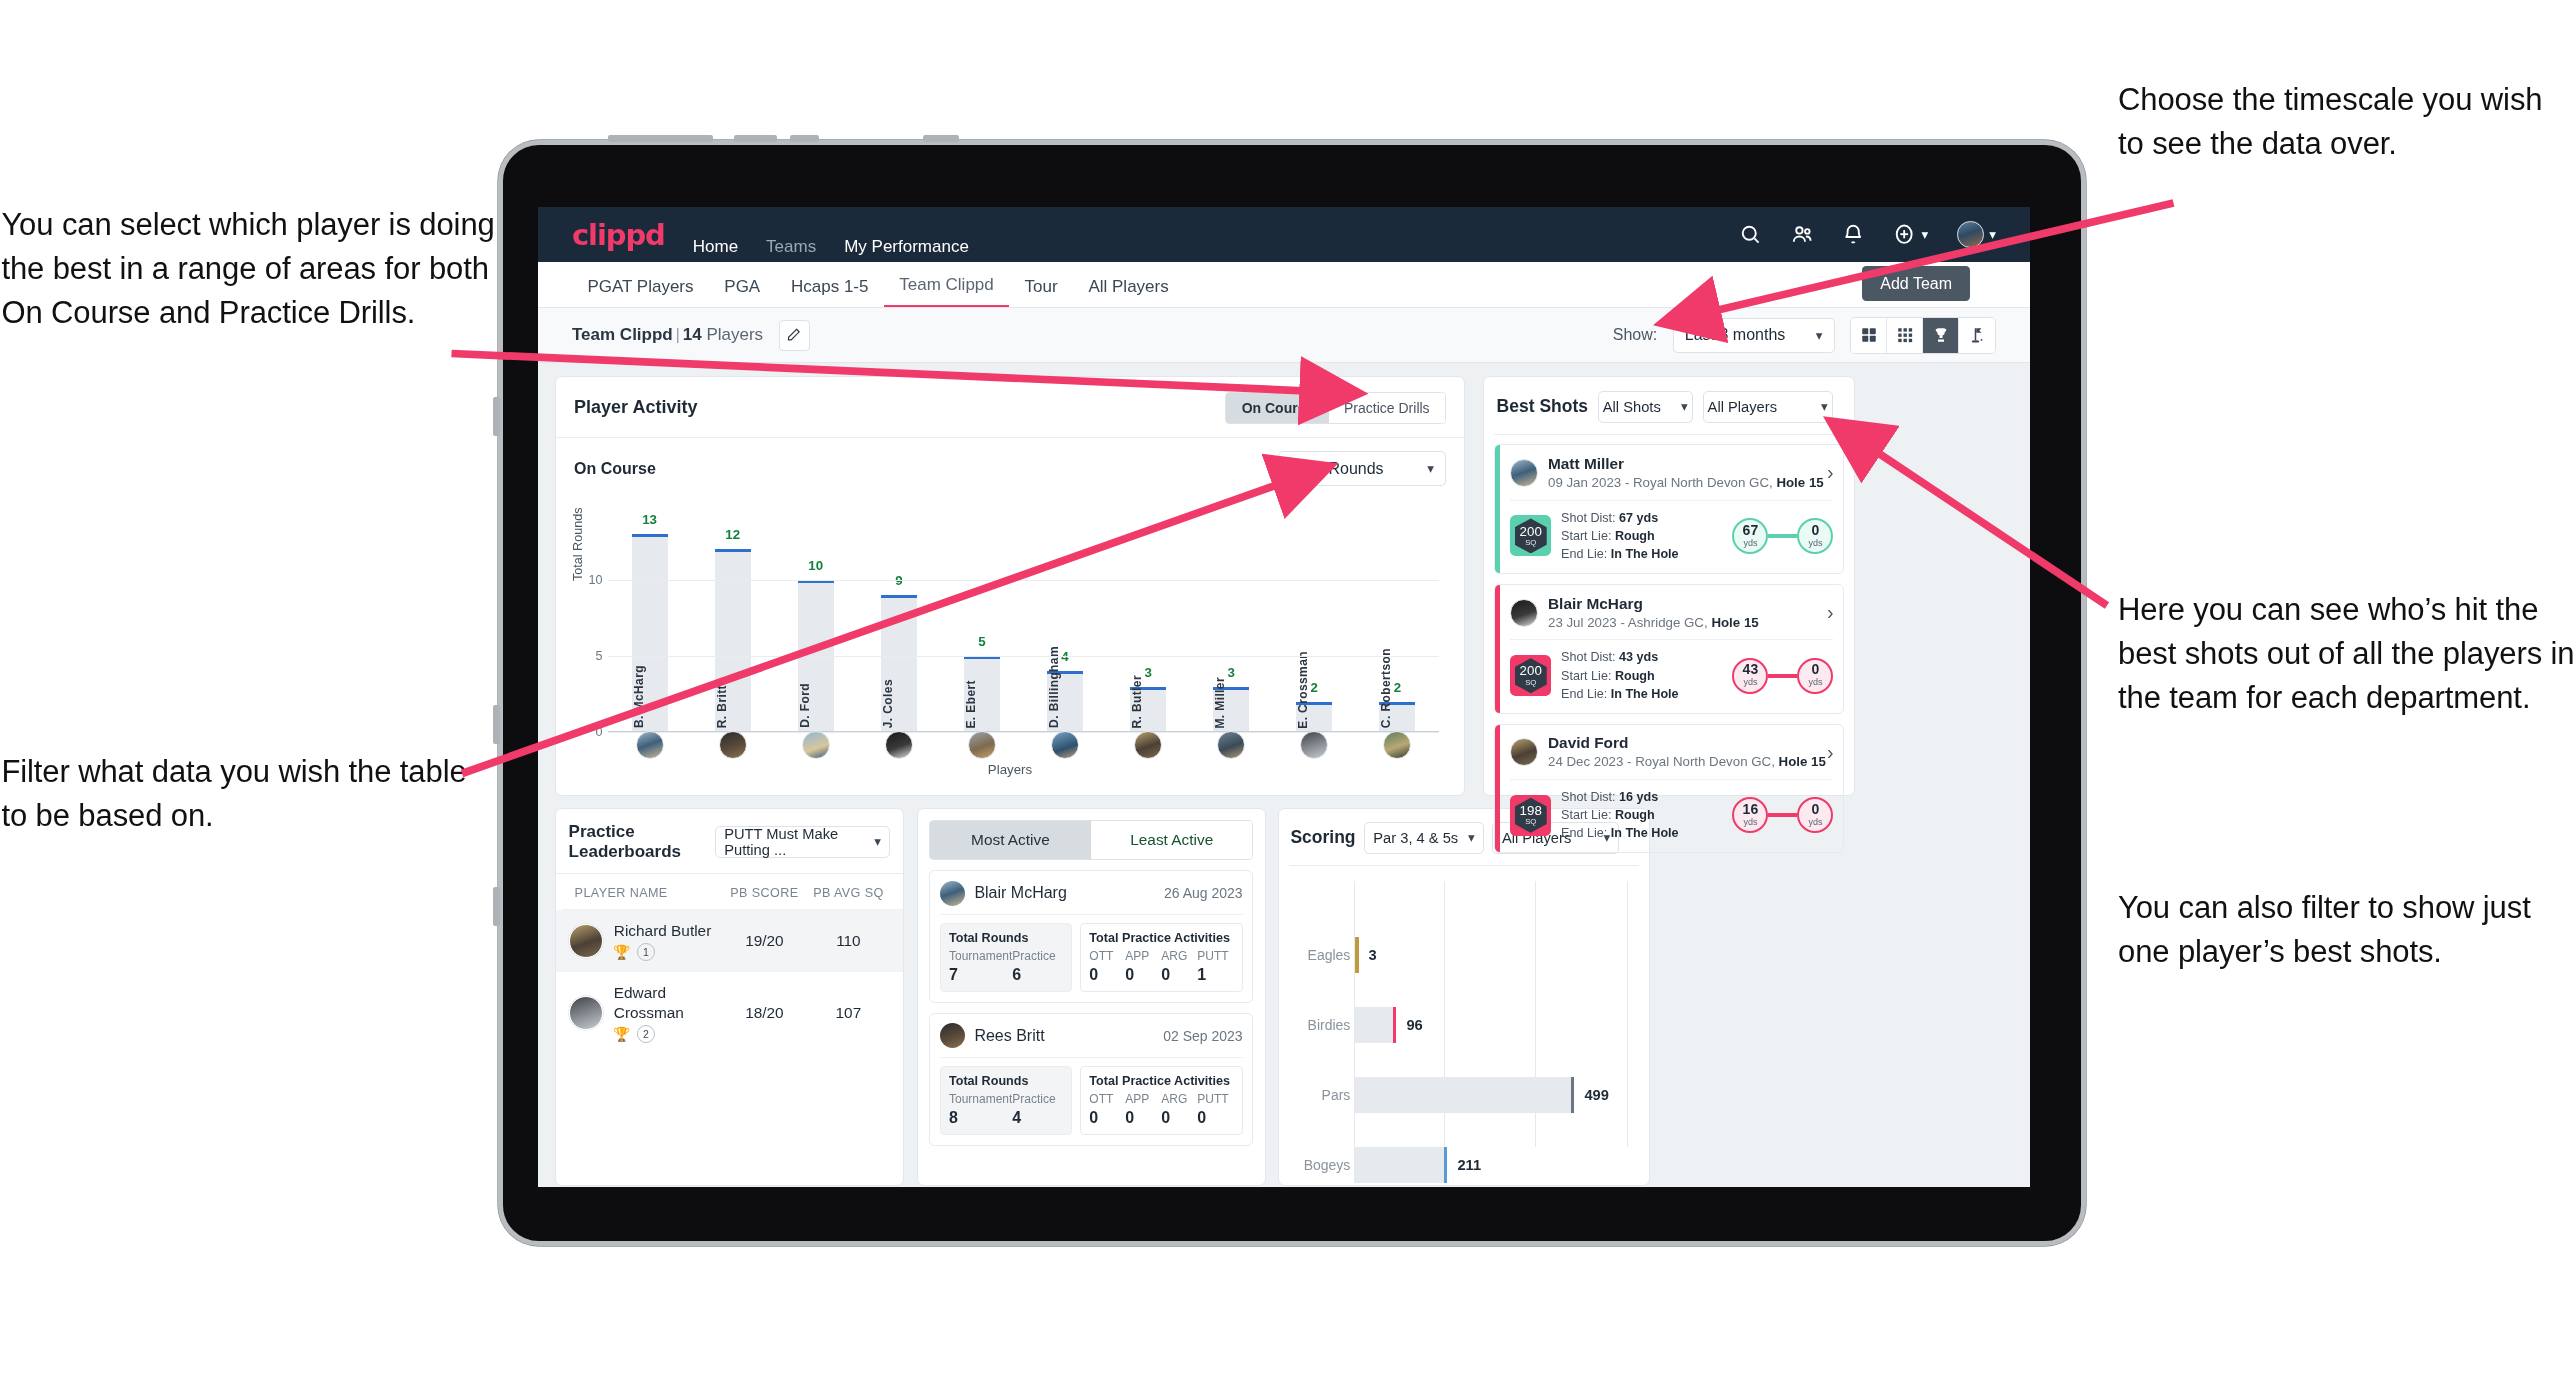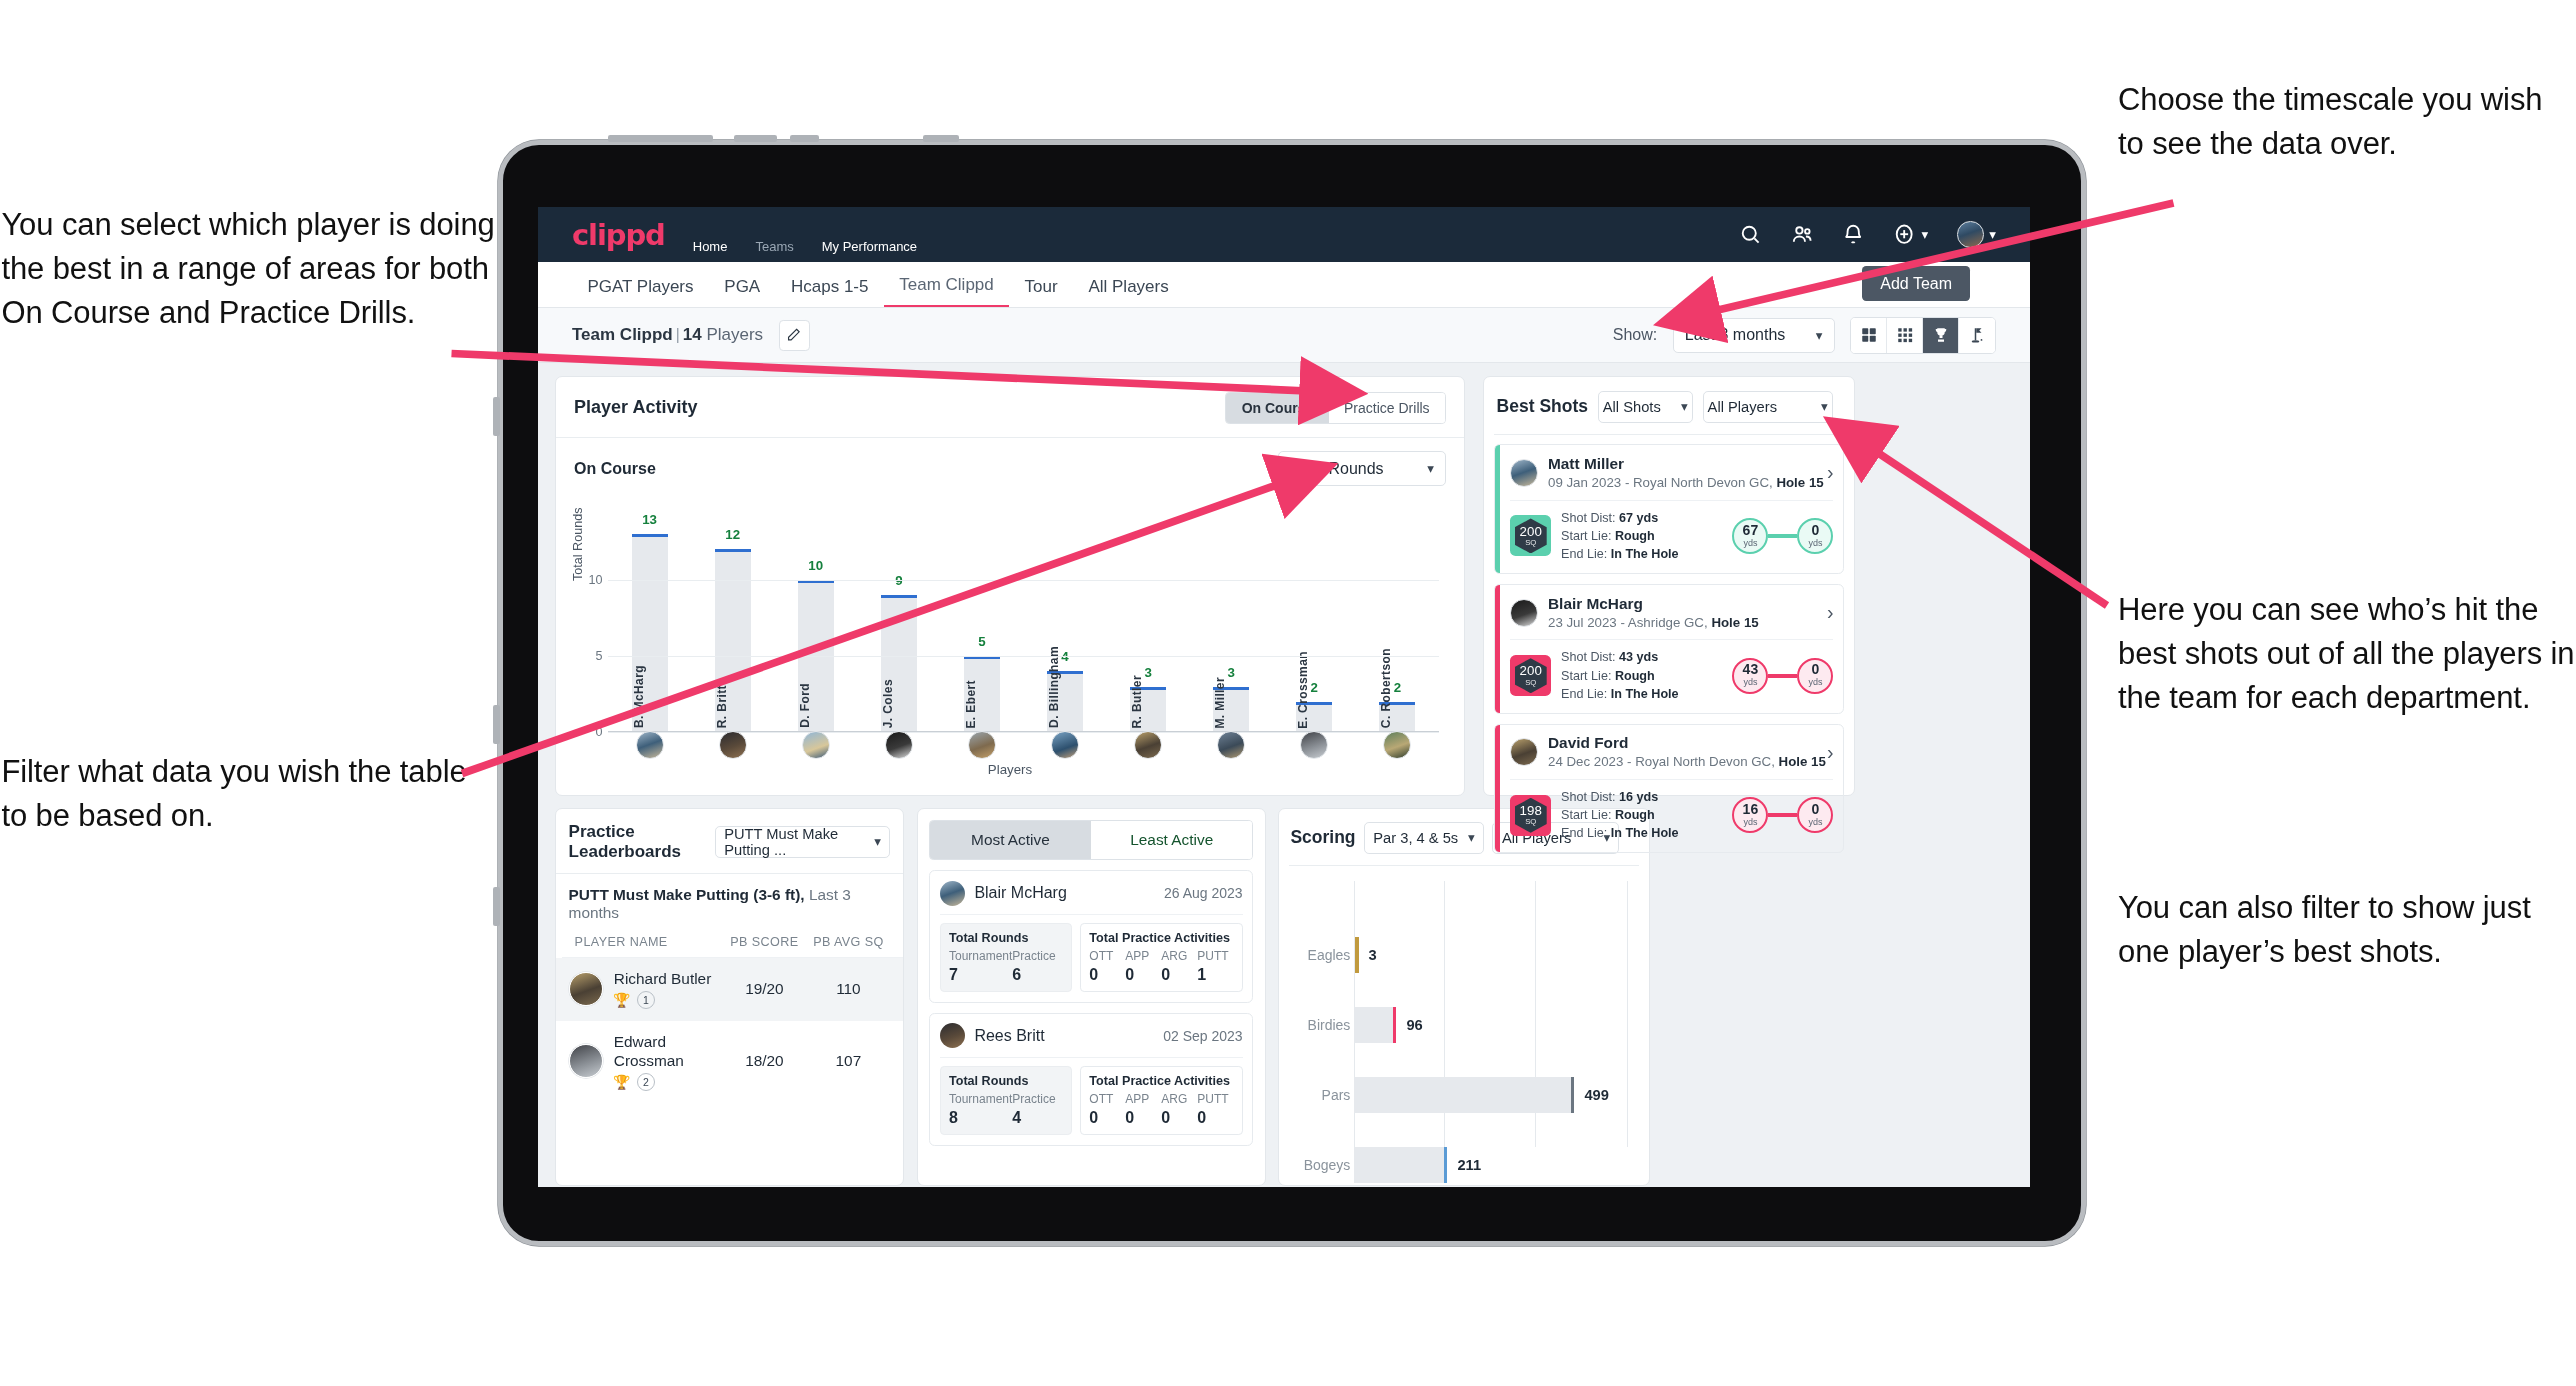--- a/index.html
+++ b/index.html
@@ -57,21 +57,21 @@
     background:#ffffff;
     overflow:hidden;
   }
 
   
   .topbar {
     height:55px; background:#1b2a3a; display:flex; align-items:center;
     padding:0 34px; position:relative;
   }
   .logo { color:#ef3a6a; font-size:29px; font-weight:700; letter-spacing:-1.1px; margin-right:28px; font-family:"DejaVu Sans", sans-serif;}
-  .navlink { color:#ffffff; font-size:13px; margin-right:28px; white-space:nowrap;margin-top:24px; }
+  .navlink { color:#ffffff; font-size:17px; margin-right:28px; white-space:nowrap;margin-top:24px; }
   .navlink.dim { color:#9aa7b4; }
   .topbar-right { margin-left:auto; display:flex; align-items:center; gap:29px; }
   .ticon { width:22.4px; height:22.4px; display:inline-block; color:#ffffff; }
   .ticon svg { width:100%; height:100%; display:block; }
   .chev-sm { color:#ffffff; font-size:13.3px; margin-left:5.6px; }
   .avatar-top { width:26.6px;height:26.6px;border-radius:50%; background:linear-gradient(160deg,#5d7f9e,#2f4a63 45%,#8c6a4c); border:1.4px solid #dfe3e7; display:inline-block; }
 
   .tabsbar { height:46px; background:#ffffff; display:flex; align-items:flex-end; padding:0 34px; border-bottom:0.7px solid #e3e7eb; position:relative;}
   .tab { font-size:17px; color:#3b4754; padding:0 15.4px 9.8px 15.4px; white-space:nowrap; }
   .tab.active { color:#5b6674; border-bottom:2.8px solid #ef3a6a; }
@@ -622,24 +622,20 @@
 
         <div class="card pl-card">
           <div class="pl-head">
             <div class="pl-title">Practice Leaderboards</div>
             <div class="select-box">
               <span>PUTT Must Make Putting ...</span>
               <span class="cv">▾</span>
             </div>
           </div>
           <div class="pl-div"></div>
-          <div class="pl-sub">
-            <b>PUTT Must Make Putting (3-6 ft),</b>
-            <span>Last 3 months</span>
-          </div>
           <div class="pl-thead">
             <div class="c1">PLAYER NAME</div>
             <div class="c2">PB SCORE</div>
             <div class="c3">PB AVG SQ</div>
           </div>
           <div id="plrows">
               <div class="pl-row alt">
                 <div class="pl-av" style="background:linear-gradient(160deg,#b9a06c,#4a4034 55%,#7c6a4e)"></div>
                 <div style="flex:1">
                   <div class="pl-name">Richard Butler</div>

